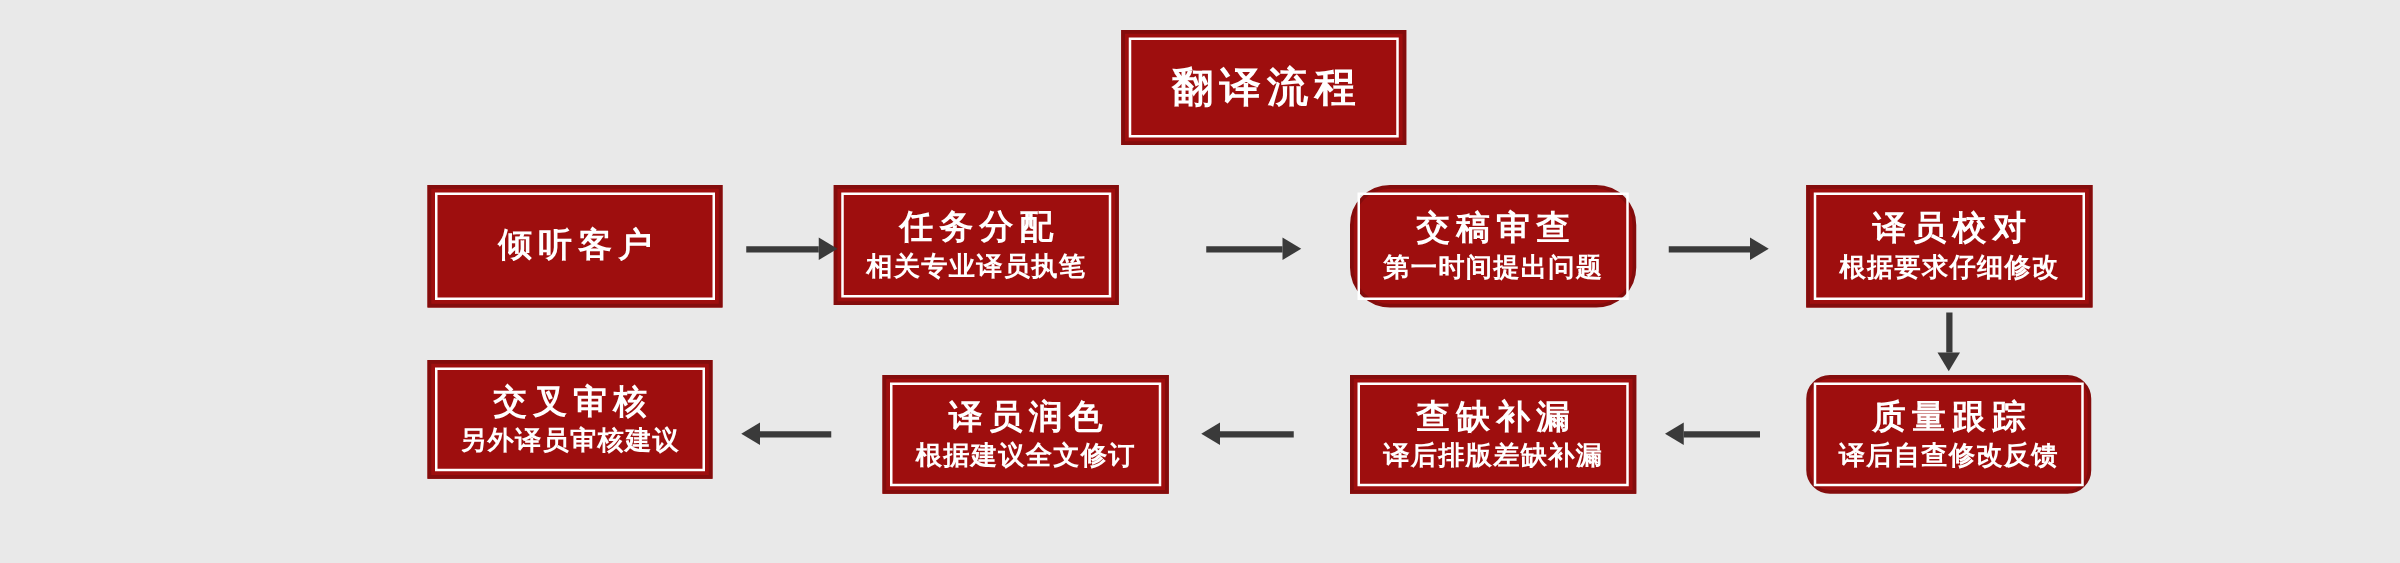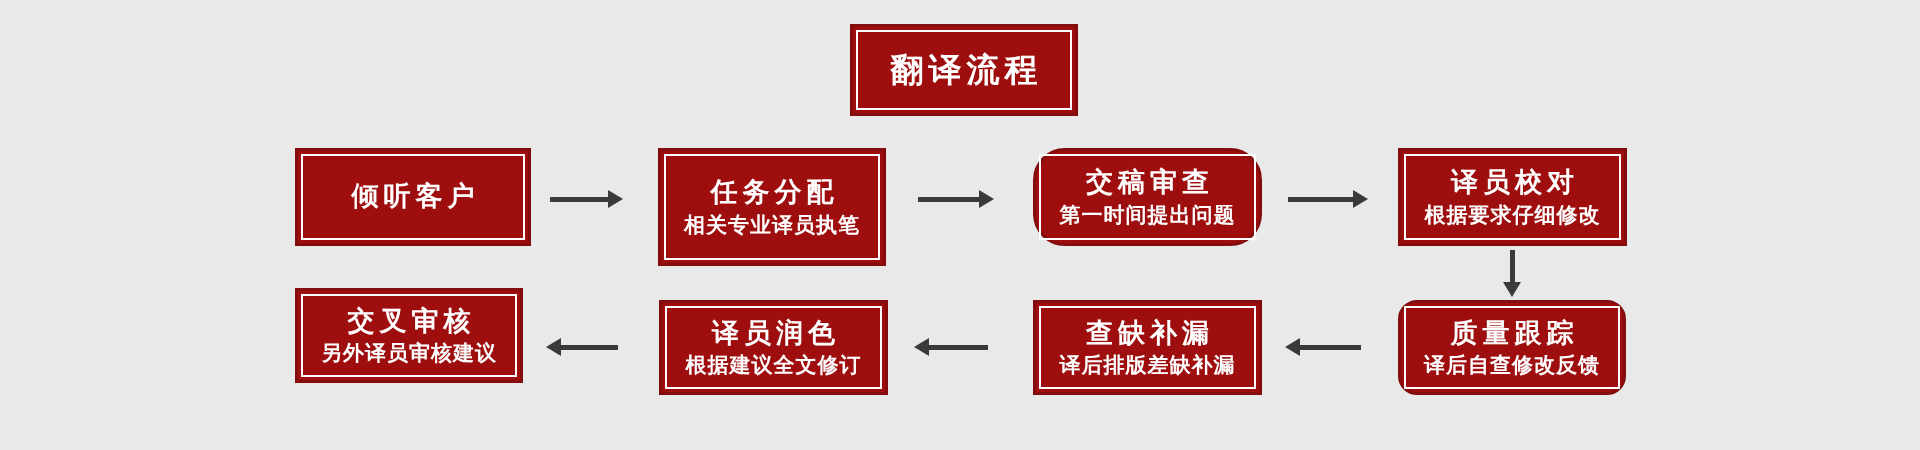--- a/index.html
+++ b/index.html
@@ -2,21 +2,21 @@
 <html style="--page-bg: #e9e9e9; --box-fill: #9e0e0e; --box-border: #840c0c; --inner-border: #ffffff; --text-color: #ffffff; --arrow-color: #3a3a3a;"><head>
 <meta charset="utf-8">
 <style>
   html,body{margin:0;padding:0;}
   body{
     width:1920px;height:450px;
     background:var(--page-bg,#e9e9e9);
     font-family:"Liberation Sans","DejaVu Sans",sans-serif;
     position:relative;overflow:hidden;
   }
-  .canvas{position:absolute;inset:0;}
+  .canvas{position:absolute;inset:0;margin-left:47px;}
 
   
   .fbox{
     position:absolute;
     background:var(--box-fill,#9e0e0e);
     border:3px solid var(--box-border,#840c0c);
     box-sizing:border-box;
     padding:3px;
   }
   .fbox-inner{
@@ -44,21 +44,21 @@
     line-height:1.1;
     white-space:nowrap;
   }
 
   
   .tbox{left:850px;top:24px;width:228px;height:92px;}
   .tbox .fbox-title{font-size:33px;}
 
   
   .n1{left:295px;top:148px;width:236px;height:98px;}
-  .n2{left:658px;top:148px;width:228px;height:118px;}
+  .n2{left:620px;top:148px;width:228px;height:96px;}
   .n3{left:1033px;top:148px;width:229px;height:98px;border-radius:32px;}
   .n4{left:1398px;top:148px;width:229px;height:98px;}
   
   .n5{left:1398px;top:300px;width:228px;height:95px;border-radius:19px;}
   .n6{left:1033px;top:300px;width:229px;height:95px;}
   .n7{left:659px;top:300px;width:229px;height:95px;}
   .n8{left:295px;top:288px;width:228px;height:95px;}
 
   
   .arrow{position:absolute;display:flex;align-items:center;}

